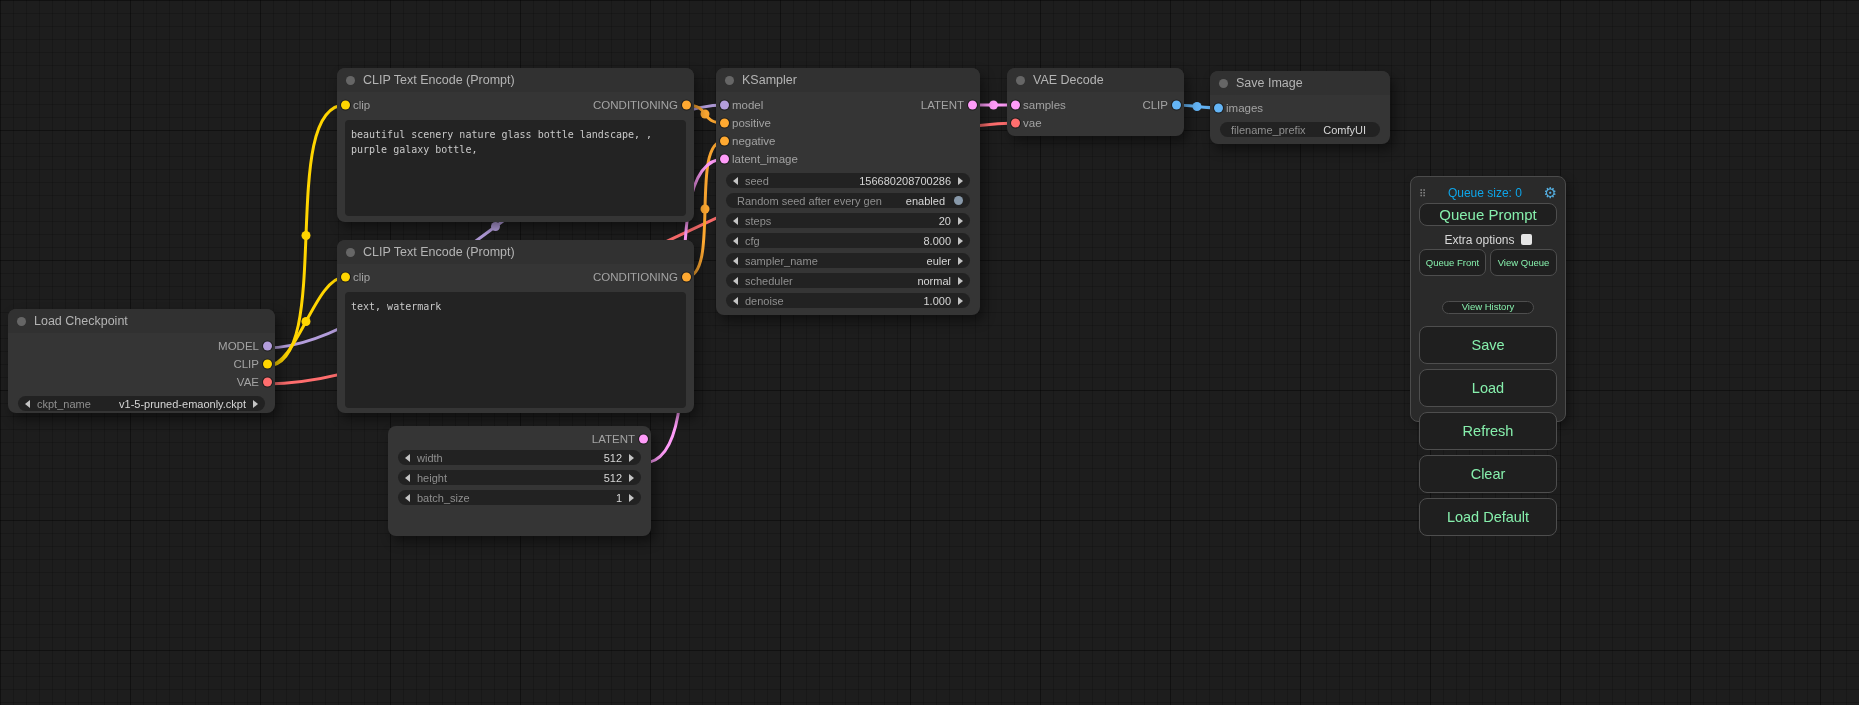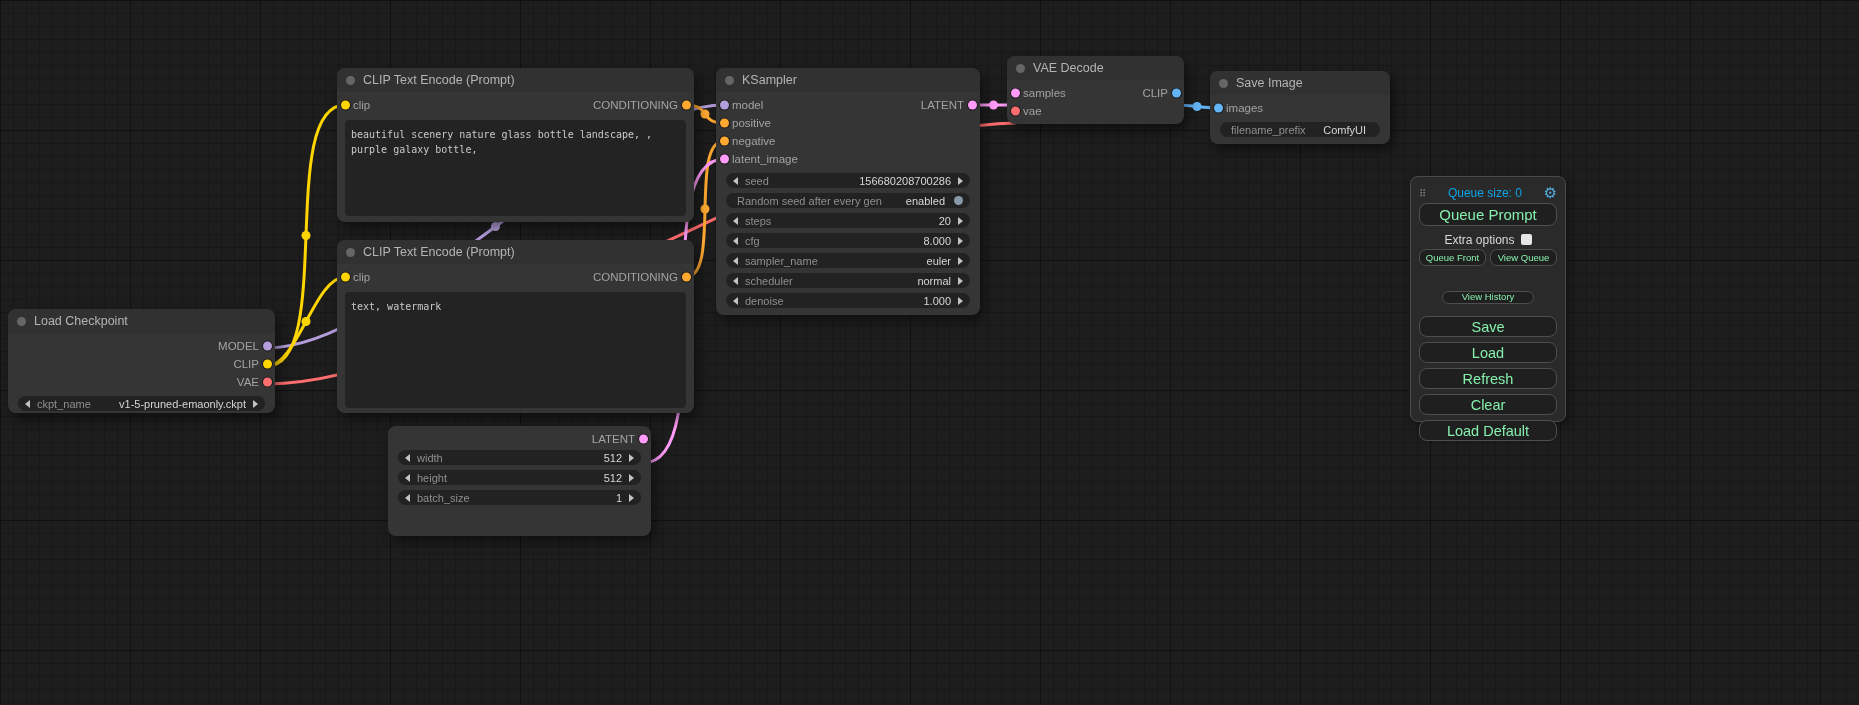--- a/index.html
+++ b/index.html
@@ -82,24 +82,24 @@
   .gear{color:#54AEE0;font-size:15px;line-height:14px;flex:0 0 auto;cursor:pointer;}
   .btn{
     background:#1f1f1f;border:1px solid #4e4e4e;border-radius:8px;color:#86efac;
     font-family:"Liberation Sans",sans-serif;padding:0;cursor:pointer;box-sizing:border-box;
   }
   .btn-qp{display:block;width:100%;height:23px;font-size:15px;margin-top:2px;}
   .extra{margin-top:7px;height:13px;display:flex;align-items:center;justify-content:center;
     gap:6px;color:#d8d8d8;font-size:12px;}
   .checkbox{width:11px;height:11px;background:#e6e6e6;border-radius:2px;display:inline-block;cursor:pointer;}
   .btn-row{margin-top:3px;display:flex;gap:4px;}
-  .btn-tiny{height:17px;font-size:9.5px;flex:1;border-radius:7px;line-height:10px;}
+  .btn-tiny{height:27px;font-size:9.5px;flex:1;border-radius:7px;line-height:10px;}
   .vh-row{margin-top:20px;text-align:center;}
   .btn-vh{width:92px;height:13px;font-size:9.5px;border-radius:7px;line-height:10px;}
-  .btn-med{display:block;width:100%;height:21px;font-size:14.5px;margin-top:5px;}
+  .btn-med{display:block;width:100%;height:38px;font-size:14.5px;margin-top:5px;}
   .btn-med.first{margin-top:12px;}
 </style>
 </head>
 <body>
 
 <div class="canvas">
 
   <svg class="wires" width="1859" height="705" viewBox="0 0 1859 705">
     <path class="w vaew" d="M267,384 C465,384 817,123 1015,123"></path>
     <circle class="vaef" cx="641" cy="253.5" r="4.5"></circle>
@@ -242,21 +242,21 @@
       </div>
       <div class="widget">
         <span class="arrow left"></span>
         <span class="wname">denoise</span>
         <span class="wval">1.000</span>
         <span class="arrow right"></span>
       </div>
     </div>
   </div>
 
-  <div class="node" style="left:1007px;top:56px;width:177px;height:68px">
+  <div class="node" style="left:1007px;top:68px;width:177px;height:68px">
     <div class="ntitle">
       <span class="ndot"></span>
       <span class="ntext">VAE Decode</span>
     </div>
     <div class="nbody">
       <div class="slot-row io-row">
         <span class="port in c-latent"></span>
         <span class="slot-label">samples</span>
         <span class="slot-label">CLIP</span>
         <span class="port out c-image"></span>

